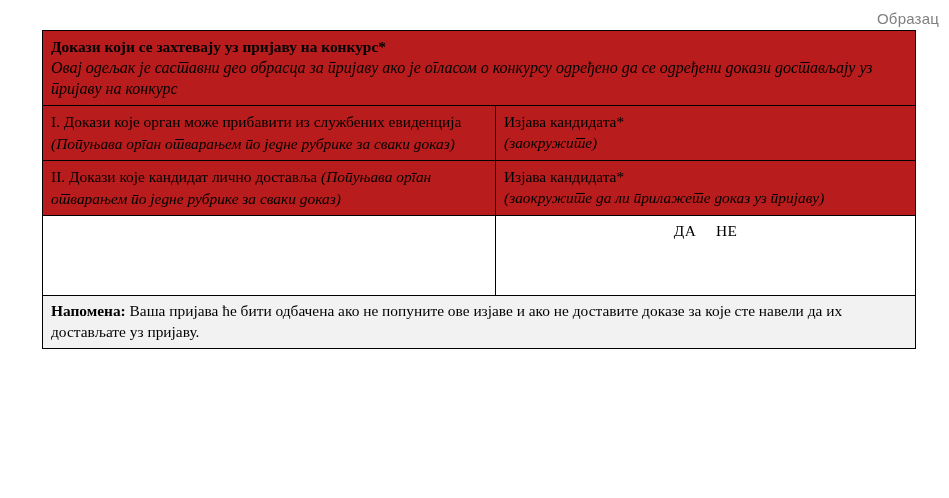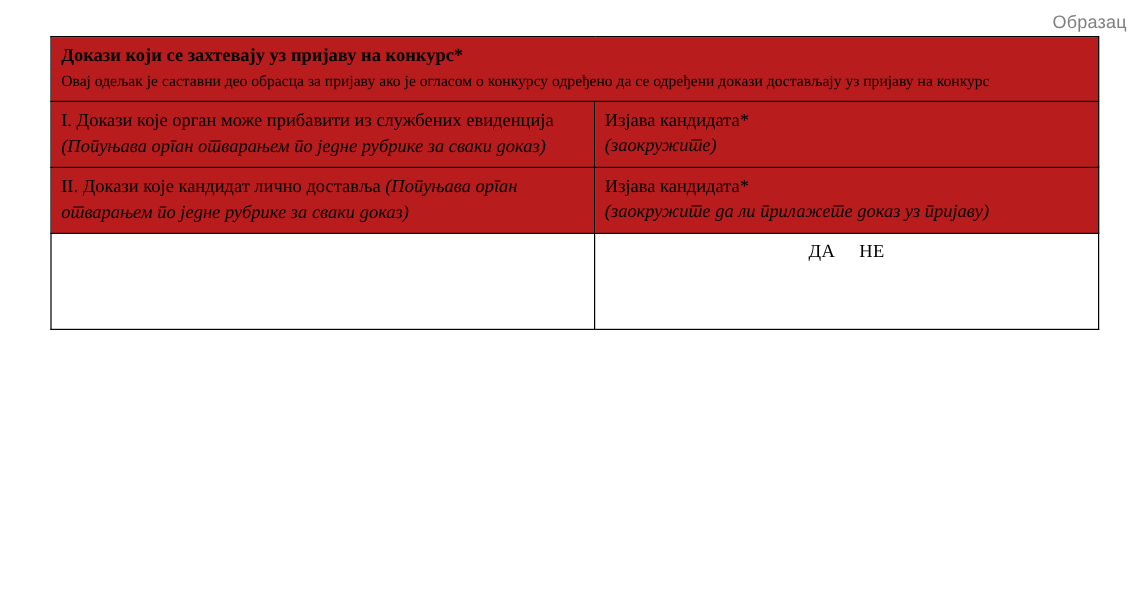--- a/index.html
+++ b/index.html
@@ -66,21 +66,22 @@
 
   .b  { font-weight: bold; }
   .it { font-style: italic; }
 
   .title-line {
     font-weight: bold;
     font-size: 15.4px;
     line-height: 21px;
   }
   .subtitle-line {
-    font-size: 13px;
+    font-style: italic;
+    font-size: 16px;
     line-height: 21px;
   }
 
   .cell-head {
     font-size: 15.4px;
     line-height: 21px;
   }
 
   .row-tall-left  { height: 106px; }
   .row-tall-right { height: 106px; }
@@ -152,17 +153,22 @@
         </td>
       </tr>
 
       <tr>
         <td class="white blank-left"></td>
         <td class="white dana-cell">
           <span class="dana-inner"><span>ДА</span><span class="ne">НЕ</span></span>
         </td>
       </tr>
 
+      <tr>
+        <td class="grey note-cell" colspan="2">
+          <span class="b">Напомена:</span><span> Ваша пријава ће бити одбачена ако не попуните ове изјаве и ако не доставите доказе за које сте навели да их достављате уз пријаву.</span>
+        </td>
+      </tr>
 
     </tbody>
   </table>
 
 </div>
 
 </body></html>

